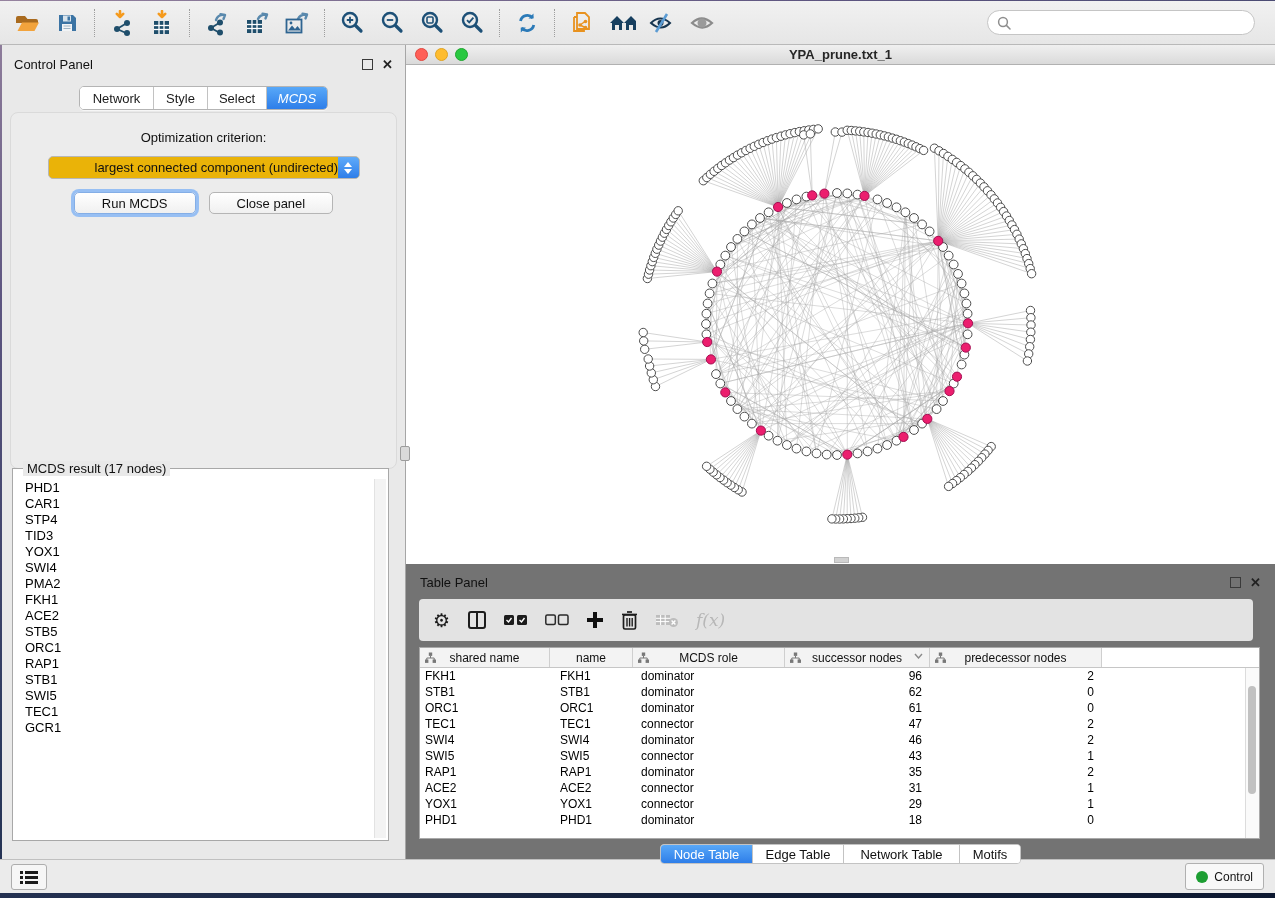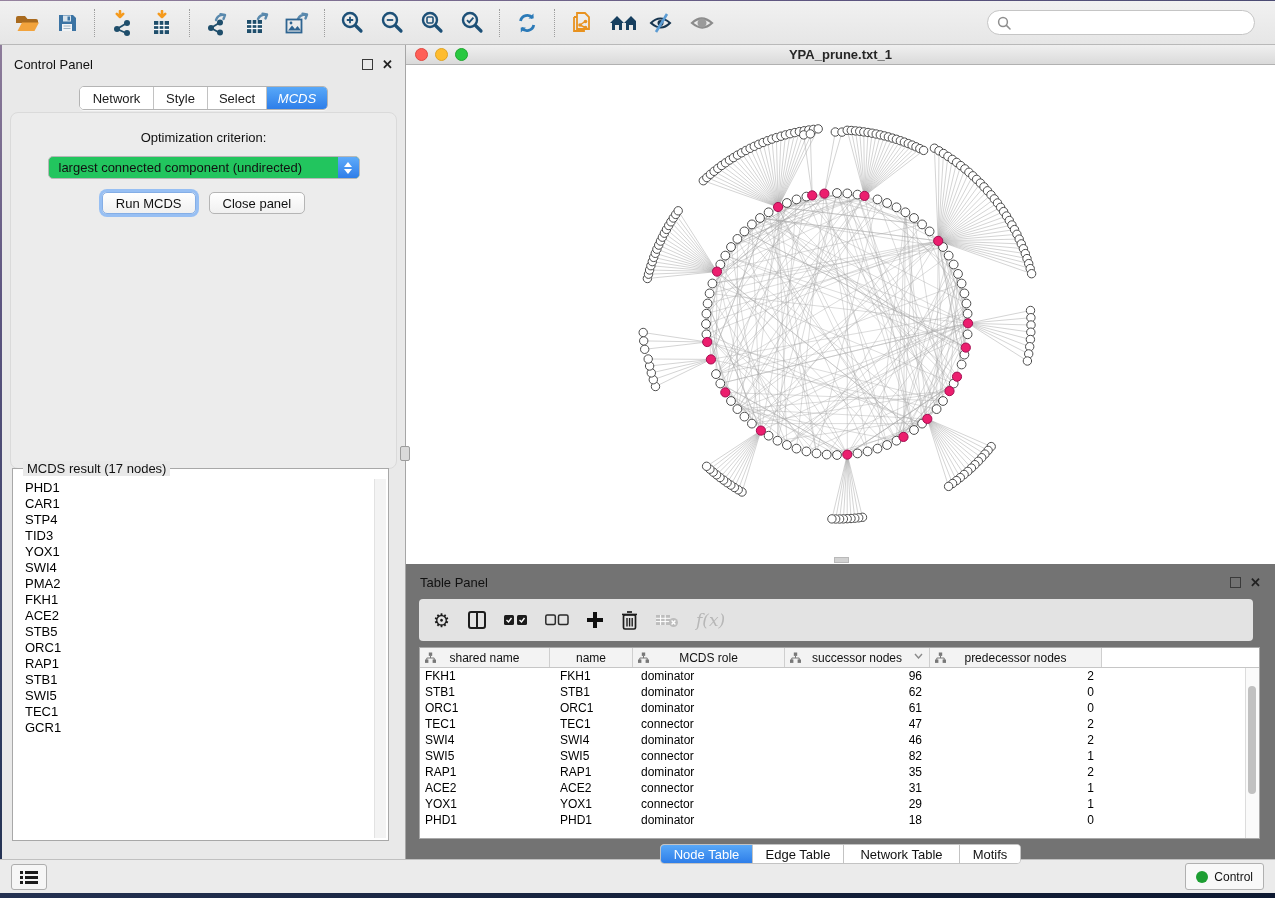--- a/index.html
+++ b/index.html
@@ -33,27 +33,27 @@
   .wb-close{font-size:13px;font-weight:bold;color:#222;line-height:9px;}
   .cp-tabs{margin:9px auto 0;display:flex;height:22px;border:1px solid #b4b4b4;border-radius:5px;overflow:hidden;
       background:#fff;width:fit-content;box-shadow:0 1px 0 rgba(255,255,255,.6);}
   .cp-tab{font-size:13px;color:#1a1a1a;display:flex;align-items:center;justify-content:center;
       border-right:1px solid #c2c2c2;background:#fff;box-sizing:border-box;}
   .cp-tab:last-child{border-right:none;}
   .cp-tab.active{background:linear-gradient(#58a8f8,#2e7ee9);color:#fff;font-style:italic;}
   .cp-box{margin:2px 8px 0;height:357px;background:#ececec;border:1px solid #dadada;border-radius:8px;
       box-sizing:border-box;padding-top:17px;text-align:center;}
   .opt-label{font-size:13px;color:#111;}
-  .dropdown{margin:11px auto 0;width:312px;height:23px;background:#22c55e;border:1px solid #b7b7b7;border-radius:5px;
-      display:flex;align-items:center;box-sizing:border-box;overflow:hidden;}
+  .dropdown{margin:11px auto 0;width:312px;height:23px;background:#eab308;border:1px solid #b7b7b7;border-radius:5px;
+      display:flex;align-items:center;box-sizing:border-box;overflow:hidden;padding-left:36px;}
   .dropdown .dd-text{flex:1;text-align:left;font-size:13px;color:#111;padding-left:10px;white-space:nowrap;}
   .dd-cap{width:21px;height:100%;background:linear-gradient(#5fabfa,#2e7ee9);display:flex;flex-direction:column;
       align-items:center;justify-content:center;gap:2px;}
   .btn-row{margin-top:13px;display:flex;justify-content:center;gap:13px;}
-  .pbtn{height:22px;padding:0 13px;background:linear-gradient(#ffffff,#f0f0f0);border:1px solid #b5b5b5;border-radius:5px;
+  .pbtn{height:22px;padding:0 27px;background:linear-gradient(#ffffff,#f0f0f0);border:1px solid #b5b5b5;border-radius:5px;
       font-size:13px;color:#111;display:flex;align-items:center;box-sizing:border-box;}
   .pbtn.focus{border-color:#84aee6;box-shadow:0 0 0 3px rgba(106,168,248,.65);}
   .result-group{position:absolute;left:10px;right:16px;top:423px;height:371px;border:1px solid #a8a8a8;background:#fff;}
   .rg-legend{position:absolute;top:-8px;left:10px;background:#e9e9e9;padding:0 4px;font-size:13px;color:#111;}
   .rg-list{padding:11px 0 0 12px;font-size:13px;line-height:16px;color:#000;}
   .rg-scroll{position:absolute;top:10px;right:2px;bottom:2px;width:11px;background:#f3f3f3;border-left:1px solid #e2e2e2;}
   .cp-divider-handle{position:absolute;right:-5px;top:401px;width:8px;height:13px;background:#d9d9d9;
       border:1px solid #9c9c9c;border-radius:2px;z-index:6;}
 
   
@@ -1106,21 +1106,21 @@
                 <div class="td" style="width: 130px; padding-left: 5px;">SWI4</div>
                 <div class="td" style="width: 83px; padding-left: 10px;">SWI4</div>
                 <div class="td" style="width: 152px; padding-left: 8px;">dominator</div>
                 <div class="td num" style="width: 145px;">46</div>
                 <div class="td num" style="width: 172px;">2</div>
               </div>
               <div class="trow">
                 <div class="td" style="width: 130px; padding-left: 5px;">SWI5</div>
                 <div class="td" style="width: 83px; padding-left: 10px;">SWI5</div>
                 <div class="td" style="width: 152px; padding-left: 8px;">connector</div>
-                <div class="td num" style="width: 145px;">82</div>
+                <div class="td num" style="width: 145px;">43</div>
                 <div class="td num" style="width: 172px;">1</div>
               </div>
               <div class="trow">
                 <div class="td" style="width: 130px; padding-left: 5px;">RAP1</div>
                 <div class="td" style="width: 83px; padding-left: 10px;">RAP1</div>
                 <div class="td" style="width: 152px; padding-left: 8px;">dominator</div>
                 <div class="td num" style="width: 145px;">35</div>
                 <div class="td num" style="width: 172px;">2</div>
               </div>
               <div class="trow">

